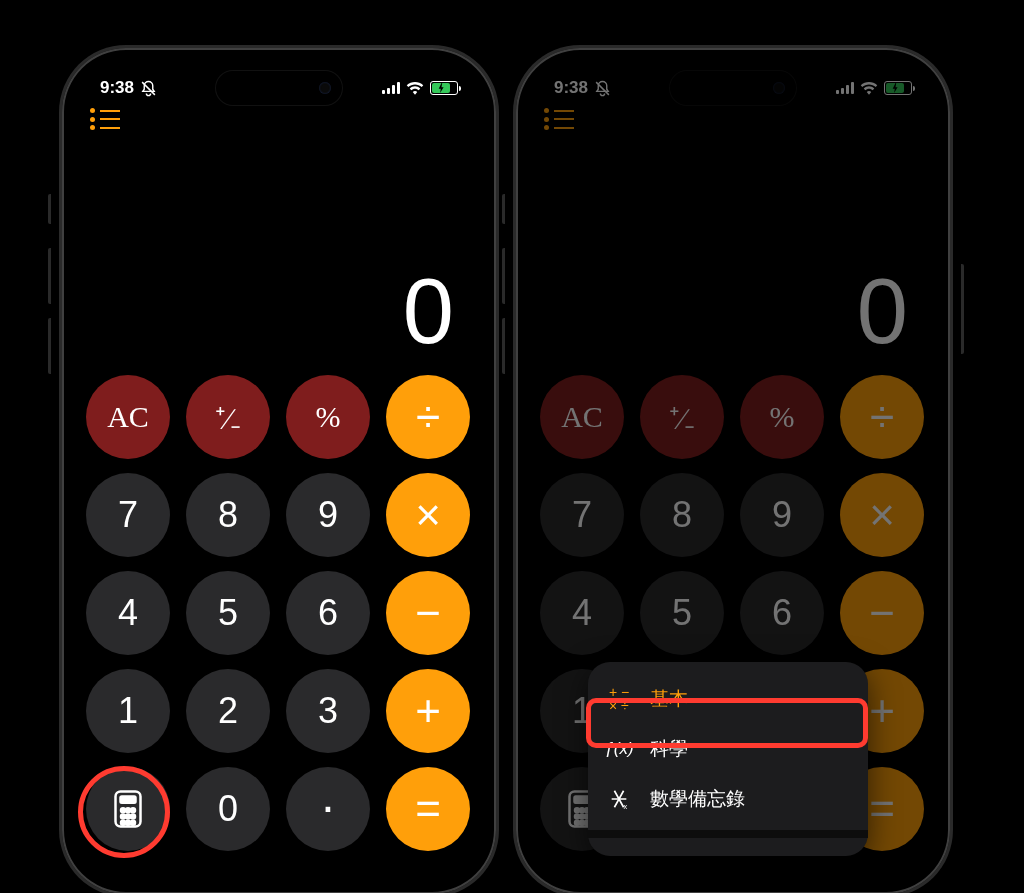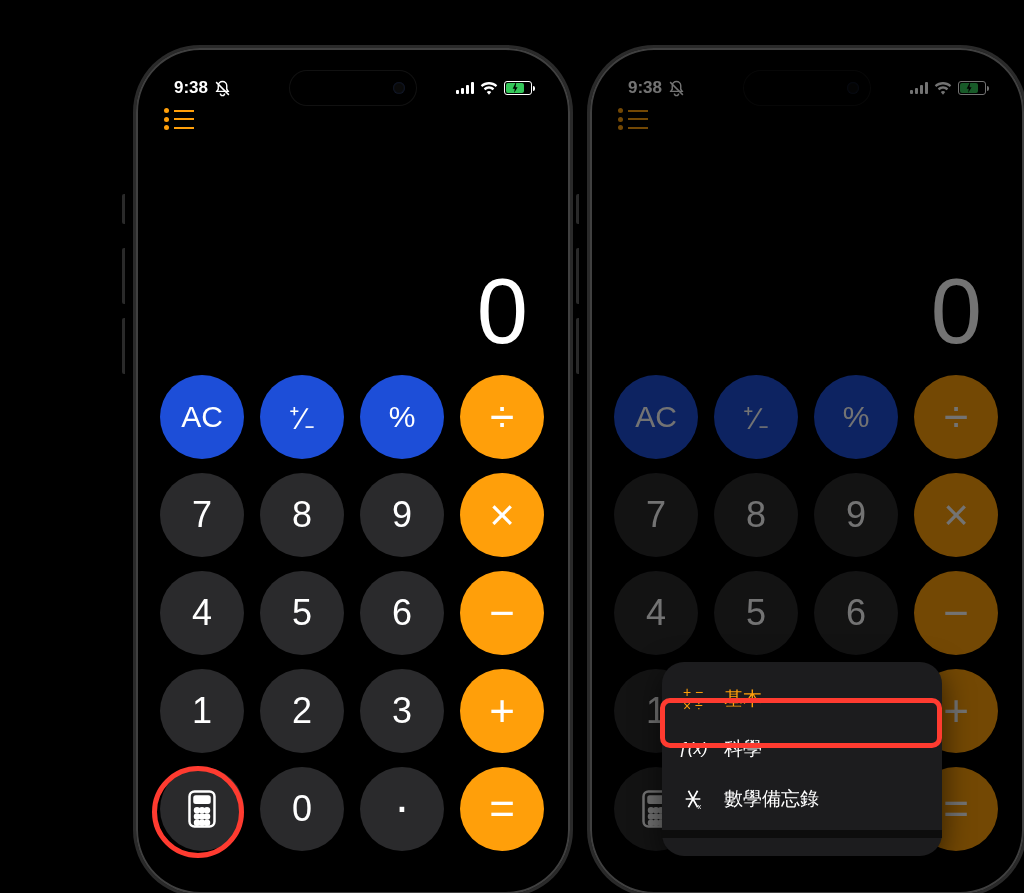--- a/index.html
+++ b/index.html
@@ -1,18 +1,18 @@
 <!DOCTYPE html>
 <html><head>
 <meta charset="utf-8">
 <style>
   * { box-sizing: border-box; margin:0; padding:0; font-family: -apple-system, "Helvetica Neue", Arial, sans-serif; }
   body { background:#000; width:1024px; height:893px; overflow:hidden; }
 
-  .wrap { display:flex; gap:20px; padding-top:48px; padding-left:62px;justify-content:flex-end; }
+  .wrap { display:flex; gap:20px; padding-top:48px; padding-left:62px; }
 
   
   .phone {
     width:434px; height:846px; position:relative;
     border-radius:64px; background:#000;
     box-shadow:0 0 0 3px #2a2a2a, 0 0 0 11px #000, inset 0 0 0 2px #404040;
   }
   .side-buttons-left, .side-buttons-right { position:absolute; width:3px; background:#2a2a2a; }
   .side-buttons-left { left:-14px; border-radius:2px 0 0 2px; }
   .side-buttons-right { right:-14px; border-radius:0 2px 2px 0; }
@@ -48,21 +48,21 @@
   .history-btn { width:30px; height:22px; display:flex; flex-direction:column; justify-content:space-between;}
   .history-btn span{display:flex; align-items:center;}
   .history-btn span::before{content:""; width:5px;height:5px;border-radius:50%;background:#ff9f0a; margin-right:5px;}
   .history-btn span::after{content:""; flex:1;height:2px;background:#ff9f0a;}
 
   .display { flex:0 0 245px; display:flex; align-items:flex-end; justify-content:flex-end; padding:0 32px 18px 32px;}
   .display .val { color:#fff; font-size:92px; font-weight:300; line-height:1;}
 
   .pad { padding:0 14px 34px 14px; display:grid; grid-template-columns:repeat(4,1fr); gap:14px;}
   .key { width:84px; height:84px; border-radius:50%; display:flex; align-items:center; justify-content:center; font-size:36px; color:#fff; user-select:none;}
-  .key.func { background:#1d4ed8; color:#fff; font-size:30px;}
+  .key.func { background:#7f1d1d; color:#fff; font-size:30px;font-family:Liberation Serif, serif;}
   .key.num  { background:#2a2a2c; }
   .key.op   { background:#ff9f0a; font-size:44px;}
   .key .sym { font-size:44px; line-height:0; }
   .key .dot { font-size:48px; position:relative; top:-14px;}
   .key svg { width:30px; height:38px; }
   .key.mode { background:#2a2a2c; }
 
   .hi-red { position:absolute; border:5px solid #ff3b30; border-radius:50%; pointer-events:none; z-index:20;}
   .hi-red-rect { position:absolute; border:5px solid #ff3b30; border-radius:10px; pointer-events:none; z-index:20;}
 

